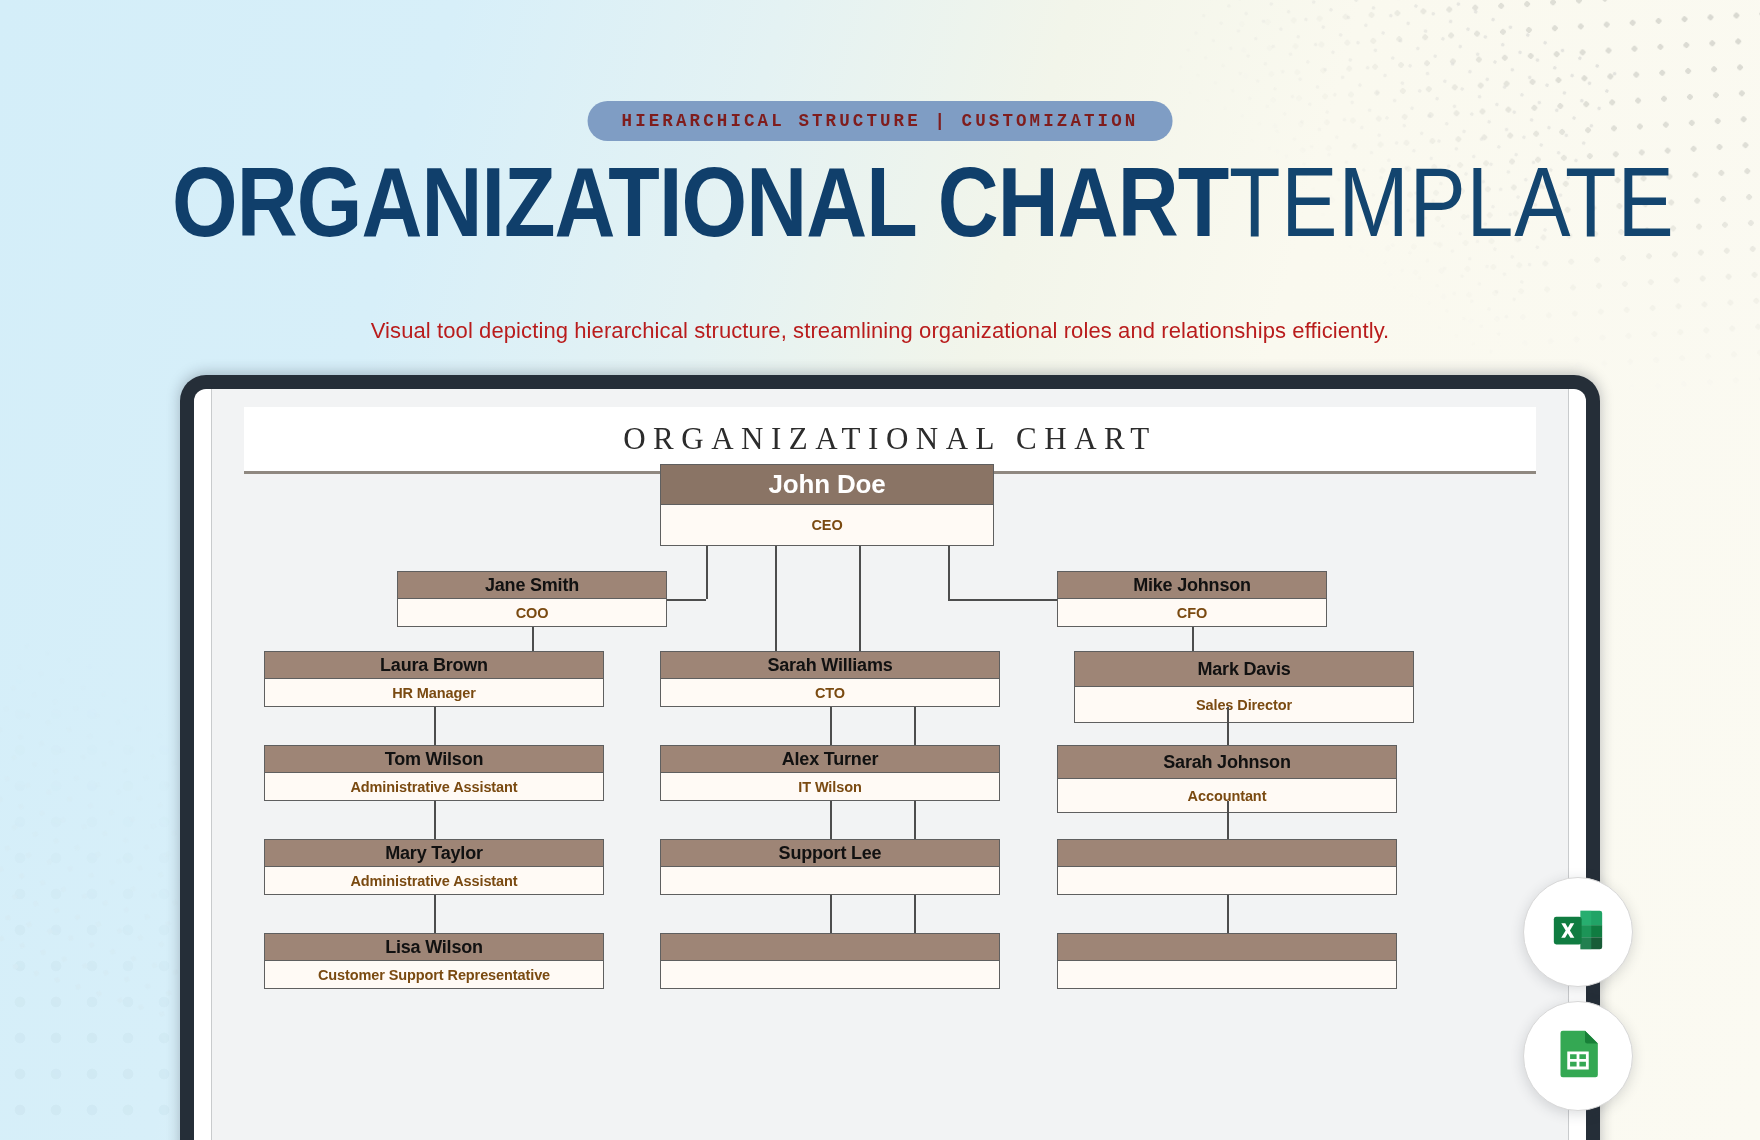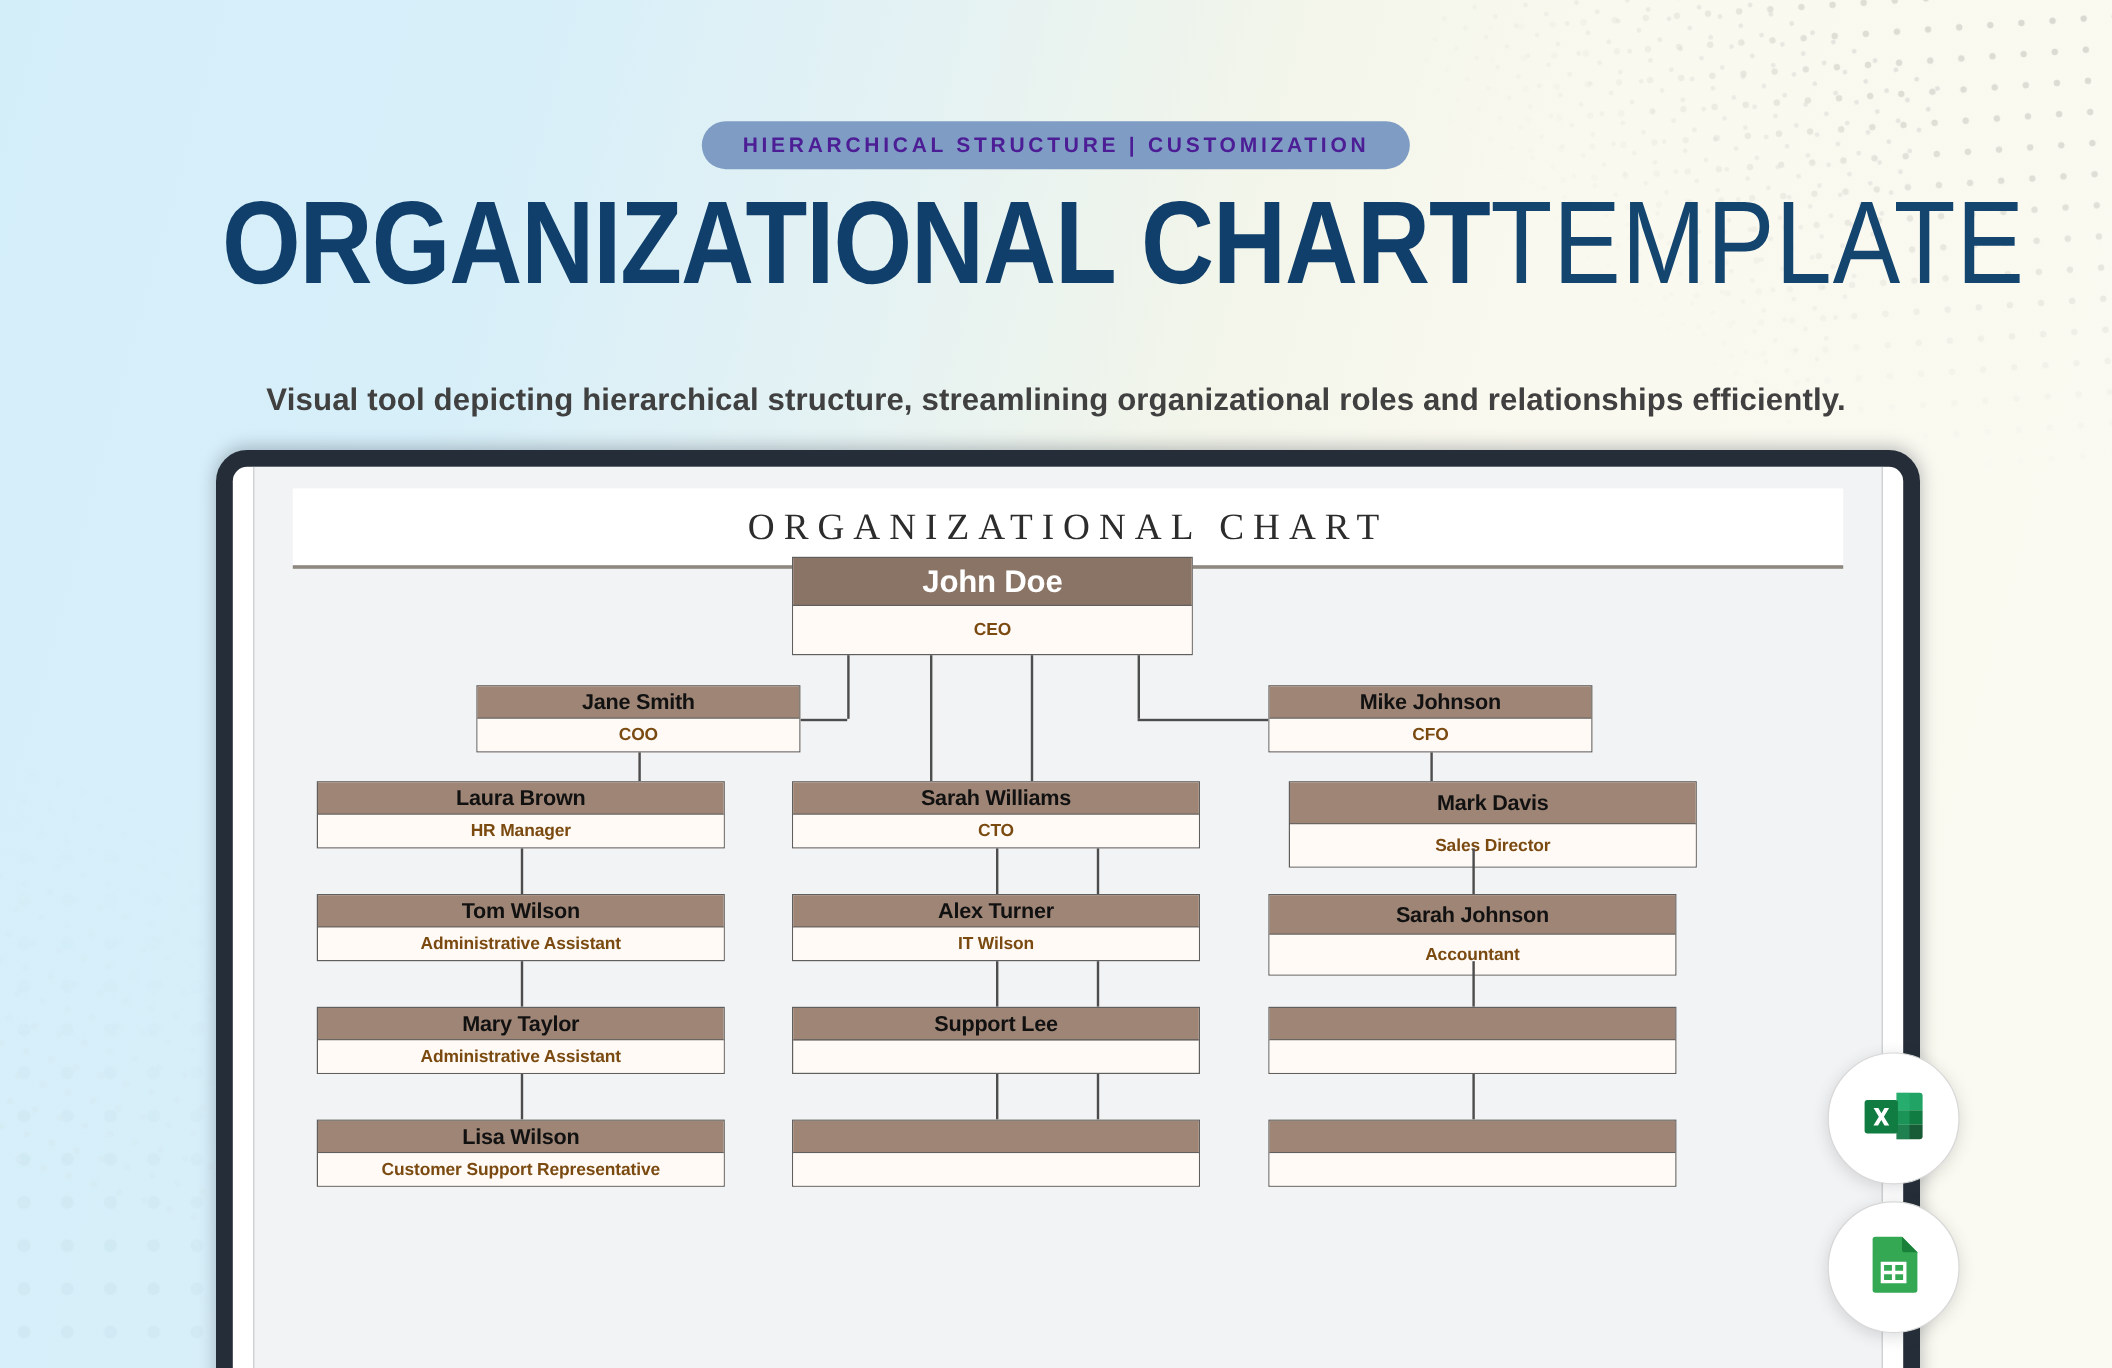--- a/index.html
+++ b/index.html
@@ -35,41 +35,41 @@
     background-image:radial-gradient(circle, #d5ebf4 2.4px, transparent 2.9px);
     background-size:22px 22px;transform:rotate(18deg);
     -webkit-mask-image:linear-gradient(20deg,#000 6%,transparent 78%);
     mask-image:linear-gradient(20deg,#000 6%,transparent 78%);}
 
   
   .pill{
     position:absolute;left:50%;transform:translateX(-50%);
     top:101px;height:40px;border-radius:20px;background:#7f9dc4;
     display:flex;align-items:center;justify-content:flex-end;padding:0 34px;
-    color:#4c1d95;font-size:17.5px;font-weight:600;letter-spacing:3.1px;
-    font-family:Liberation Sans, sans-serif;
+    color:#7f1d1d;font-size:17.5px;font-weight:600;letter-spacing:3.1px;
+    font-family:Liberation Mono, monospace;
     white-space:nowrap;
   }
   .title{
-    position:absolute;top:153px;left:0;right:0;text-align:right;
+    position:absolute;top:153px;left:0;right:0;text-align:left;
     white-space:nowrap;line-height:1;text-decoration:underline;
   }
   .title .t-bold{
     font-family:"Liberation Sans Narrow","Liberation Sans",sans-serif;
     font-size:98px;font-weight:700;color:#103f6b;letter-spacing:-1px;
     display:inline-block;transform:scaleX(.86);transform-origin:right center;
   }
   .title .t-light{
     font-family:"Liberation Sans Narrow","Liberation Sans",sans-serif;
     font-size:98px;font-weight:300;color:#13456f;letter-spacing:1px;
     display:inline-block;transform:scaleX(.86);transform-origin:left center;
   }
   .subtitle{
     position:absolute;top:318px;left:0;right:0;text-align:center;
-    font-size:26px;color:#404040;font-weight:700;letter-spacing:.1px;
+    font-size:22px;color:#b91c1c;font-weight:400;letter-spacing:.1px;
   }
 
   
   .tablet{
     position:absolute;left:180px;top:375px;width:1420px;height:790px;
     background:#252e38;border-radius:26px 26px 0 0;
     box-shadow:0 -2px 14px rgba(20,30,45,.28);
   }
   .tablet-inner{
     position:absolute;left:14px;top:14px;right:14px;bottom:0;

